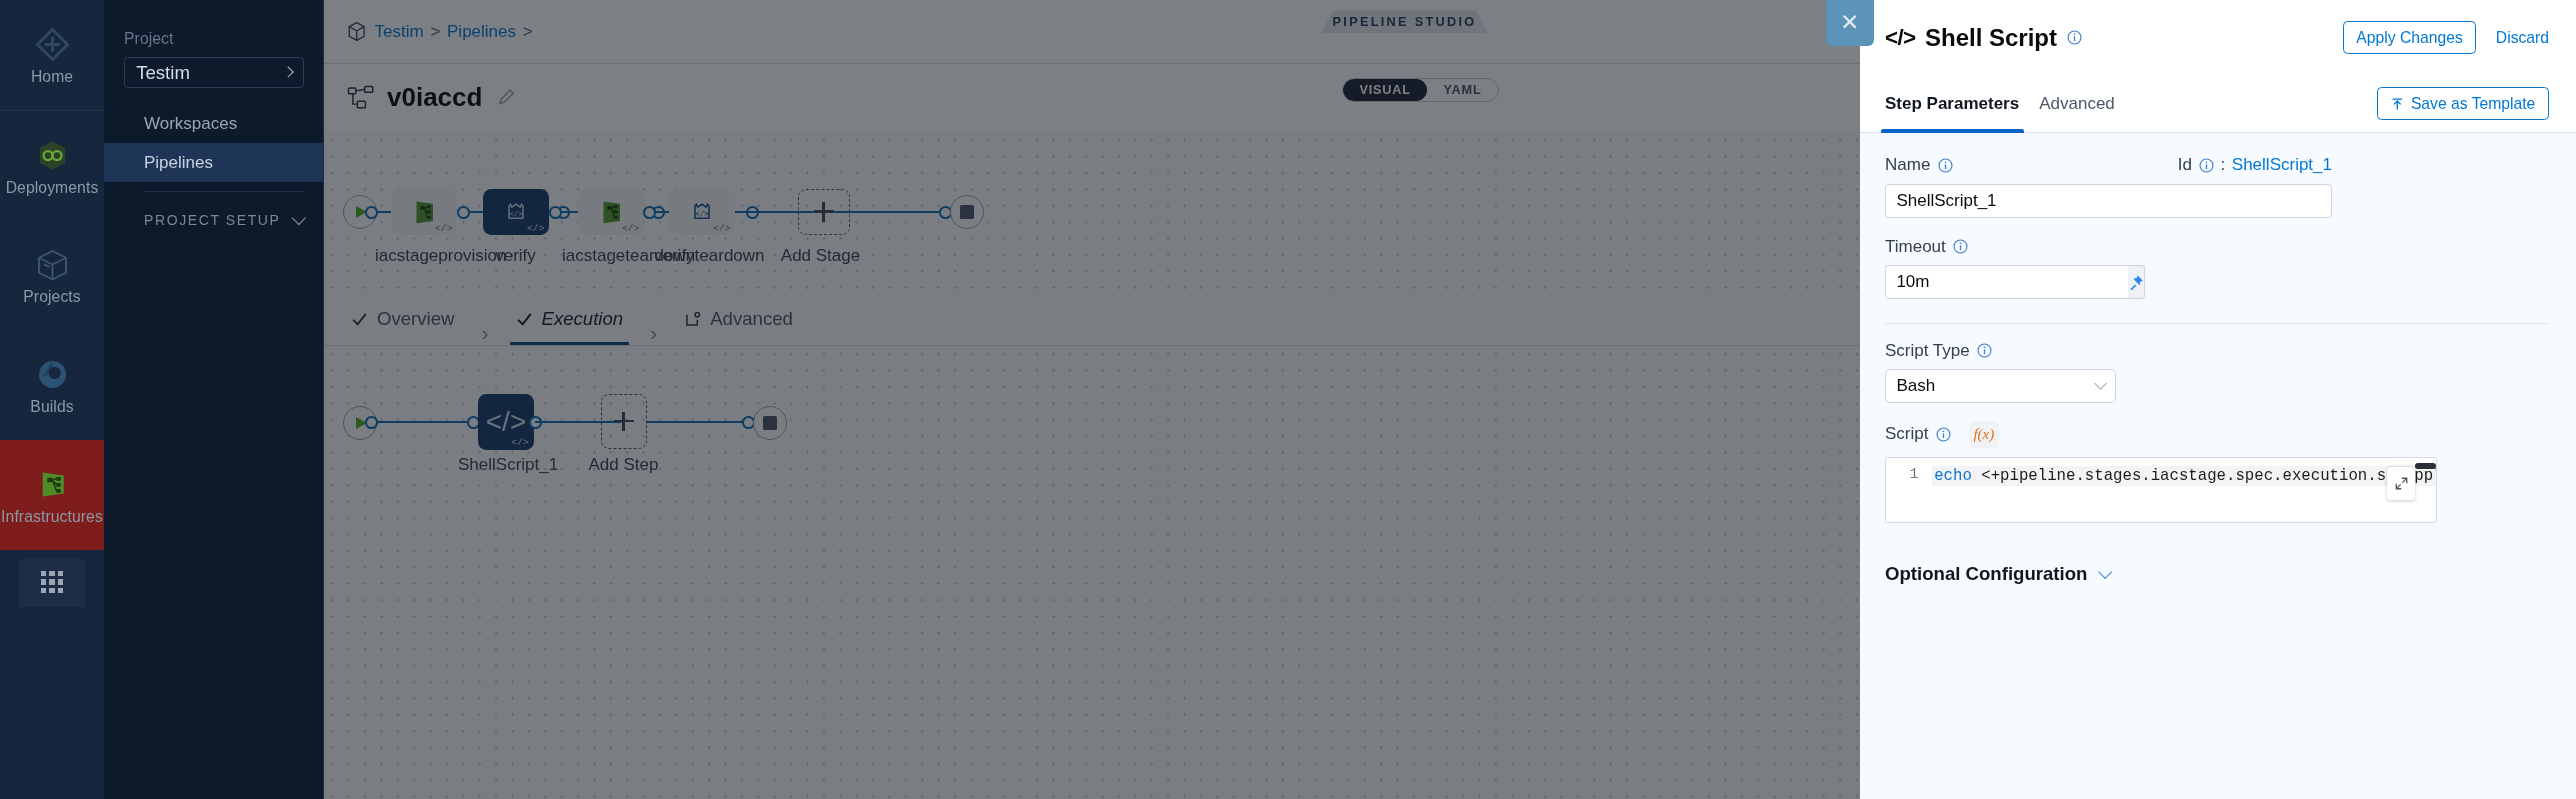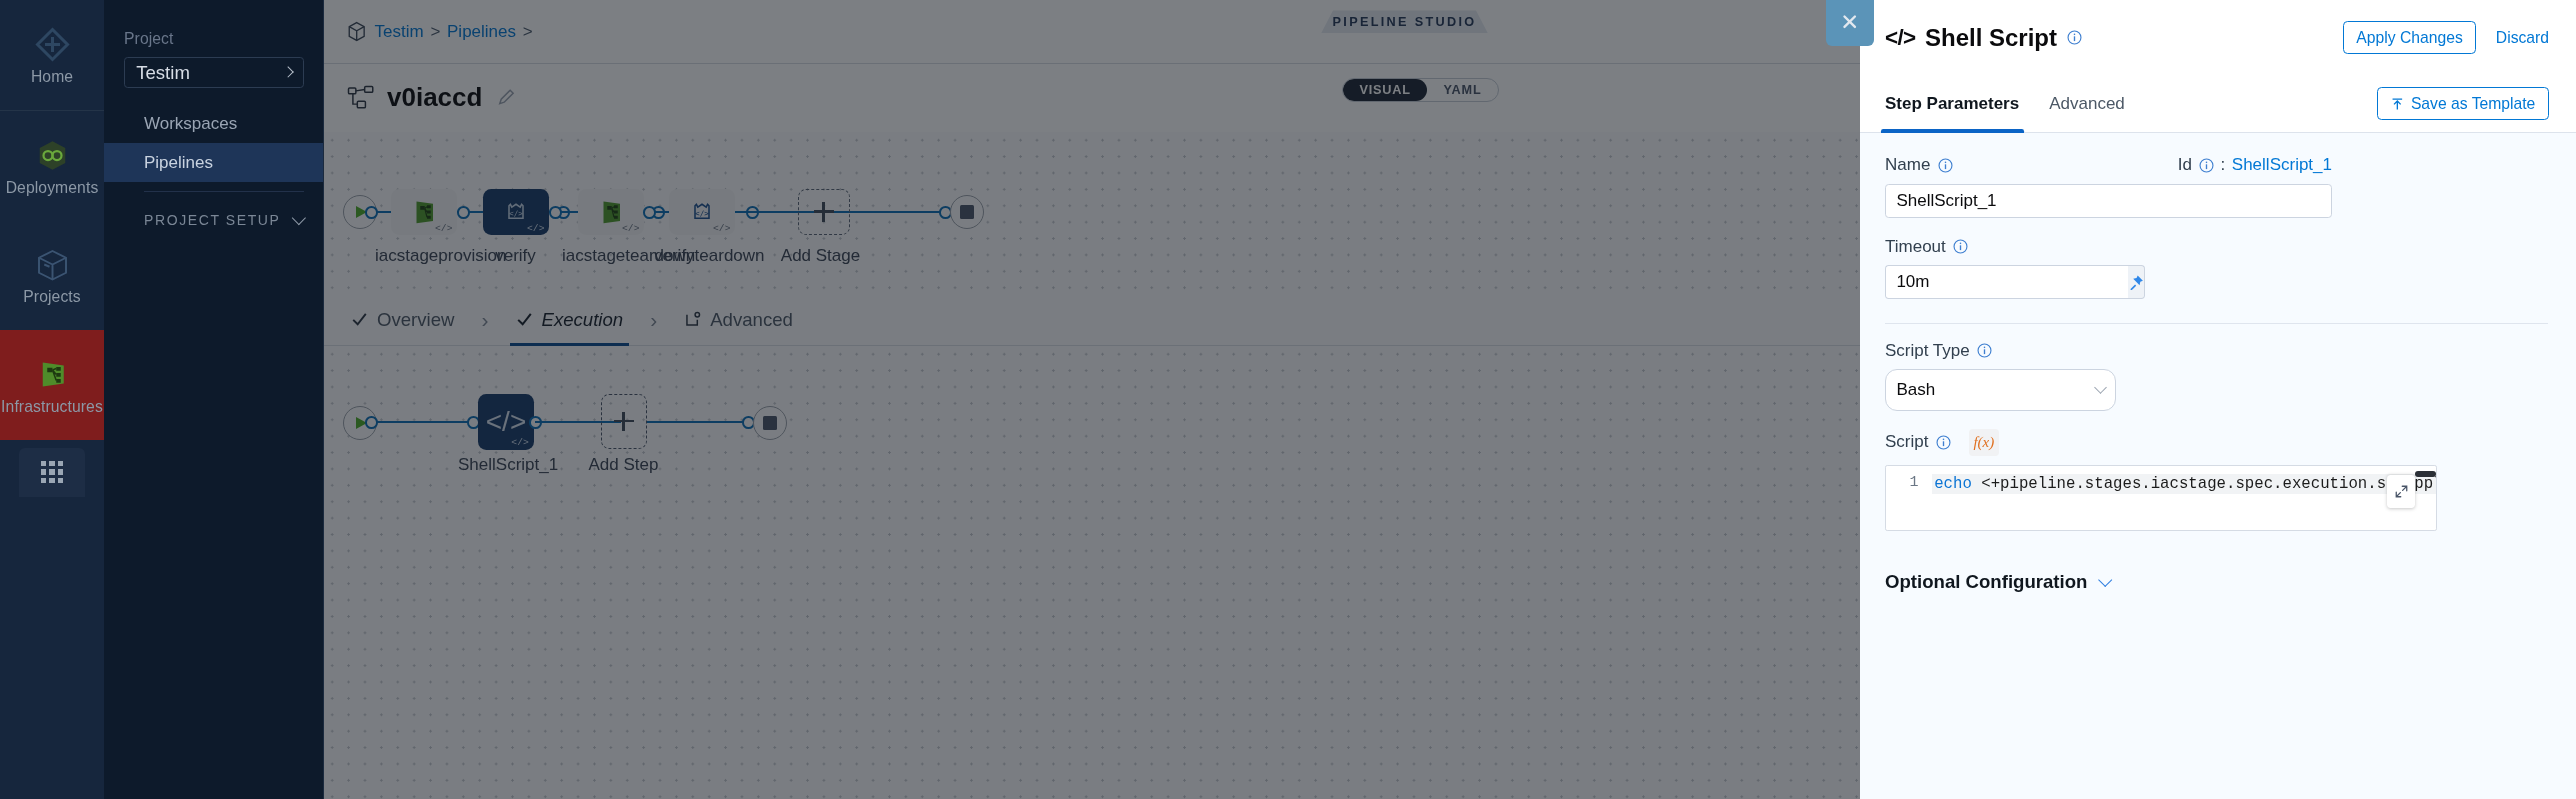--- a/index.html
+++ b/index.html
@@ -152,21 +152,21 @@
   }
   .plus { position: relative; width: 19.4px; height: 19.4px; }
   .plus::before, .plus::after { content:""; position:absolute; background:#3f4a5a; }
   .plus::before { left: 8.2px; top: 0; width: 2.5px; height: 19.4px; }
   .plus::after { top: 8.2px; left: 0; height: 2.5px; width: 19.4px; }
 
   
   .stepbar {
     position: absolute; left: 0; right: 12px; top: 162px; height: 52px;
     background: #fbfbfc; border-bottom: 0.7px solid #d9dde4;
-    display: flex; align-items: center; padding-left: 21px;
+    display: flex; align-items: flex-end; padding-left: 21px;
   }
   .steptab { display: flex; align-items: center; gap: 9px; height: 52px; padding: 0 6px; cursor: pointer; position: relative; }
   .steptab span { font-size: 18.6px; color: #4c5866; }
   .steptab.active span { color: #18202c; font-weight: 400; font-style: italic; }
   .steptab.active::after {
     content:""; position:absolute; left: 0; right: 0; bottom: 0; height: 3px; background: #0b4a8f;
   }
   .tick { width: 17px; height: 17px; }
   .arrow-sep { margin: 0 21px; color: #7c8694; font-size: 21px; font-weight: 300; }
 
@@ -218,21 +218,21 @@
     border: 1.2px solid #0278d5; border-radius: 4.5px; color: #0278d5;
     font-size: 15.7px; padding: 6.7px 12.7px; background: #fff; cursor: pointer;
     font-family: "Liberation Sans", sans-serif; white-space: nowrap;
   }
   .btn-link { color: #0278d5; font-size: 15.7px; cursor: pointer; background: none; border: none; font-family: "Liberation Sans", sans-serif; }
 
   .drawer-tabs {
     height: 58px; background: #fff; border-bottom: 0.7px solid #dde3ec;
     display: flex; align-items: center; padding: 0 27px 0 25px; justify-content: space-between;
   }
-  .dt-left { display: flex; align-items: flex-end; height: 58px; gap: 30px; }
+  .dt-left { display: flex; align-items: flex-end; height: 58px; gap: 20px; }
   .dtab { position: relative; height: 58px; display: flex; align-items: center; cursor: pointer; font-size: 17px; color: #4c5866; }
   .dtab.active { color: #10171f; font-weight: 700; }
   .dtab.active::after { content:""; position:absolute; left:-4.5px; right:-4.5px; bottom:0; height:3.7px; background:#0b64c6; border-radius: 2.2px 2.2px 0 0; }
   .tmpl-btn { display: flex; align-items: center; gap: 7.5px; }
   .up-arrow { width: 12.7px; height: 14px; }
 
   .drawer-body { flex: 1; padding: 22.4px 28px 0 25px; overflow: hidden; }
   .field-label { font-size: 17px; color: #32404f; display: flex; align-items: center; gap: 7.5px; }
   .row-between { display: flex; align-items: center; }
   .id-text { font-size: 17px; color: #32404f; display: flex; align-items: center; gap: 6.7px; }
@@ -249,21 +249,21 @@
     font-family: "Liberation Sans", sans-serif; color: #0b0b0d;
   }
   .pin-btn {
     width: 34px; height: 34px; border: 0.7px solid #ccd4e0; border-left: none;
     border-radius: 0 3.7px 3.7px 0; background: #eef2f7; display: flex;
     align-items: center; justify-content: center; cursor: pointer;
   }
   .hr { border-top: 0.7px solid #dfe5ee; margin: 24px 0 0 0; }
 
   .select-box {
-    width: 231px; height: 42px; border: 0.7px solid #ccd4e0; border-radius: 12px;
+    width: 231px; height: 34px; border: 0.7px solid #ccd4e0; border-radius: 5px;
     background: #fff; margin-top: 8.2px; display: flex; align-items: center;
     justify-content: space-between; padding: 0 10.4px; cursor: pointer;
   }
   .select-box span { font-size: 17px; color: #0b0b0d; }
   .chev-sm { width: 9px; height: 9px; border-right: 1.8px solid #9aa3b0; border-bottom: 1.8px solid #9aa3b0; transform: rotate(45deg); margin-bottom: 4.5px; }
 
   .fx-btn {
     width: 30px; height: 27px; border-radius: 3.7px; background: #f1f2f4;
     display: flex; align-items: center; justify-content: center; cursor: pointer;
     margin-left: 10.4px;
@@ -336,20 +336,30 @@
             <g fill="none" stroke="#3b5472" stroke-width="2.6">
           <path d="M26 8 L44 17 L44 37 L26 46 L8 37 L8 17 Z"></path>
           <path d="M8 17 L26 26 L44 17 M26 26 L26 46"></path>
               <path d="M15 26 L22 29"></path>
             </g>
           </svg>
       </span>
       <span class="rail-label">Projects</span>
     </div>
 
+    <div class="rail-item">
+      <span class="rail-icon">
+        <svg viewBox="0 0 52 52" width="39" height="39">
+          <circle cx="26" cy="26" r="18" fill="#2b5273"></circle>
+          <circle cx="29" cy="24" r="8" fill="#16263d"></circle>
+          <path d="M26 8 L26 22 L12 30 Z" fill="#16263d" opacity=".45"></path>
+          </svg>
+      </span>
+      <span class="rail-label">Builds</span>
+    </div>
 
 
     <div class="rail-item dim">
       <span class="rail-icon">
         <svg viewBox="0 0 52 52" width="39" height="39">
           <path d="M13 10 L41 14 L41 38 L13 42 Z" fill="#4f8c2a"></path>
           <g fill="#1d3a10">
               <rect x="19" y="17" width="7" height="6"></rect>
               <rect x="31" y="16" width="6" height="5"></rect>
           <rect x="31" y="24" width="6" height="5"></rect>

